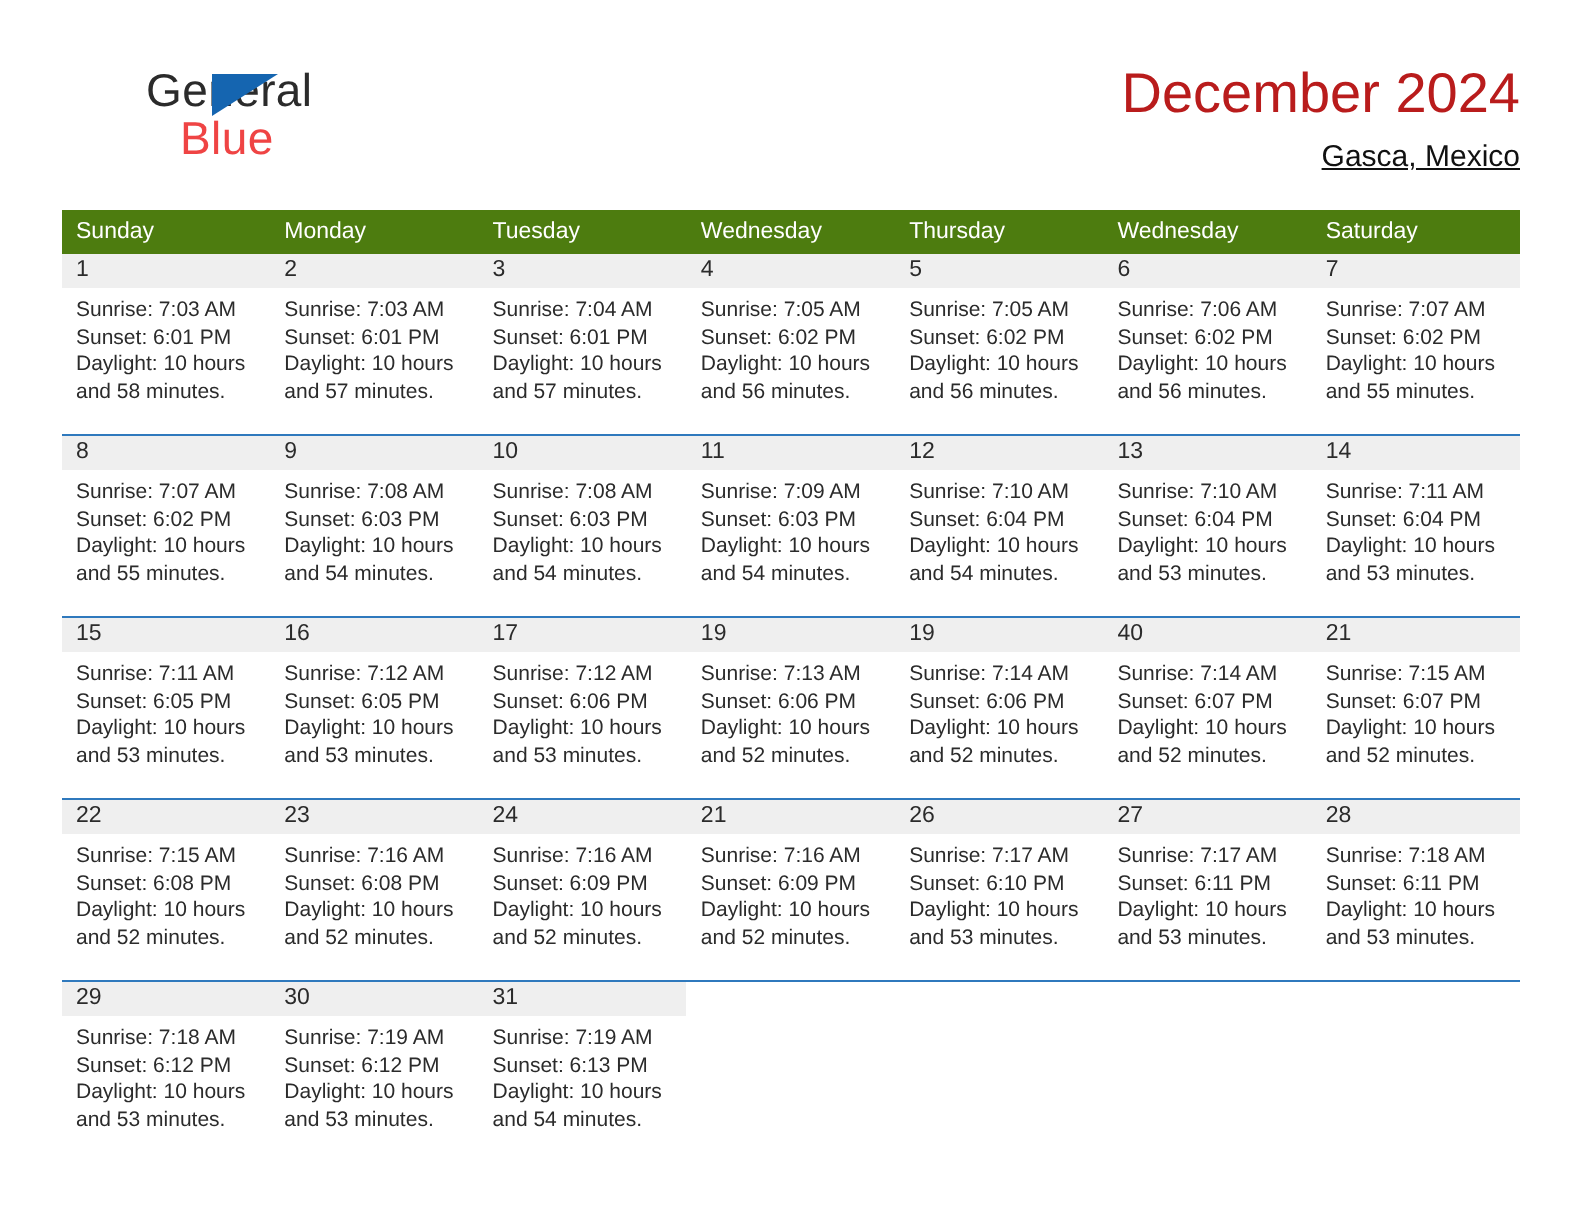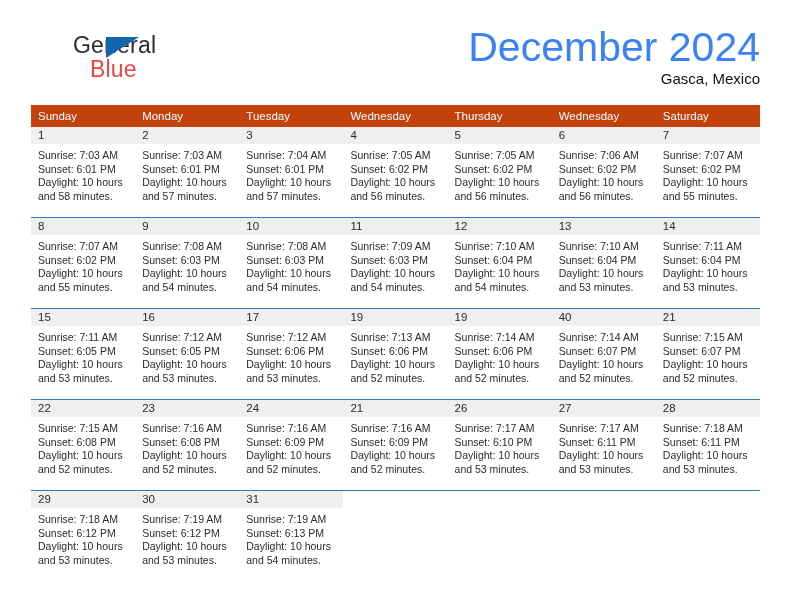--- a/index.html
+++ b/index.html
@@ -64,44 +64,45 @@
     color: #ef4444;
     line-height: 26px;
   }
   .title-block {
     position: absolute;
     right: 0;
     top: 0;
     text-align: right;
   }
   .month-title {
-    font-size: 41px;
-    color: #3b82f6;
+    font-size: 28px;
+    color: #b91c1c;
     line-height: 38px;
     white-space: nowrap;
   }
   .location {
     font-size: 15px;
     color: #111111;
     line-height: 22px;
     margin-top: 2px;
     white-space: nowrap;
+    text-decoration: underline;
   }
 
   
   .calendar {
     position: absolute;
     left: 31px;
     top: 105px;
     width: 729px;
     border-collapse: collapse;
     table-layout: fixed;
   }
   .calendar th {
-    background: #c2410c;
+    background: #4d7c0f;
     color: #ffffff;
     font-size: 11.5px;
     font-weight: normal;
     text-align: left;
     padding: 5px 0 5px 7px;
     height: 18px;
     box-sizing: border-box;
   }
   .calendar td {
     vertical-align: top;

